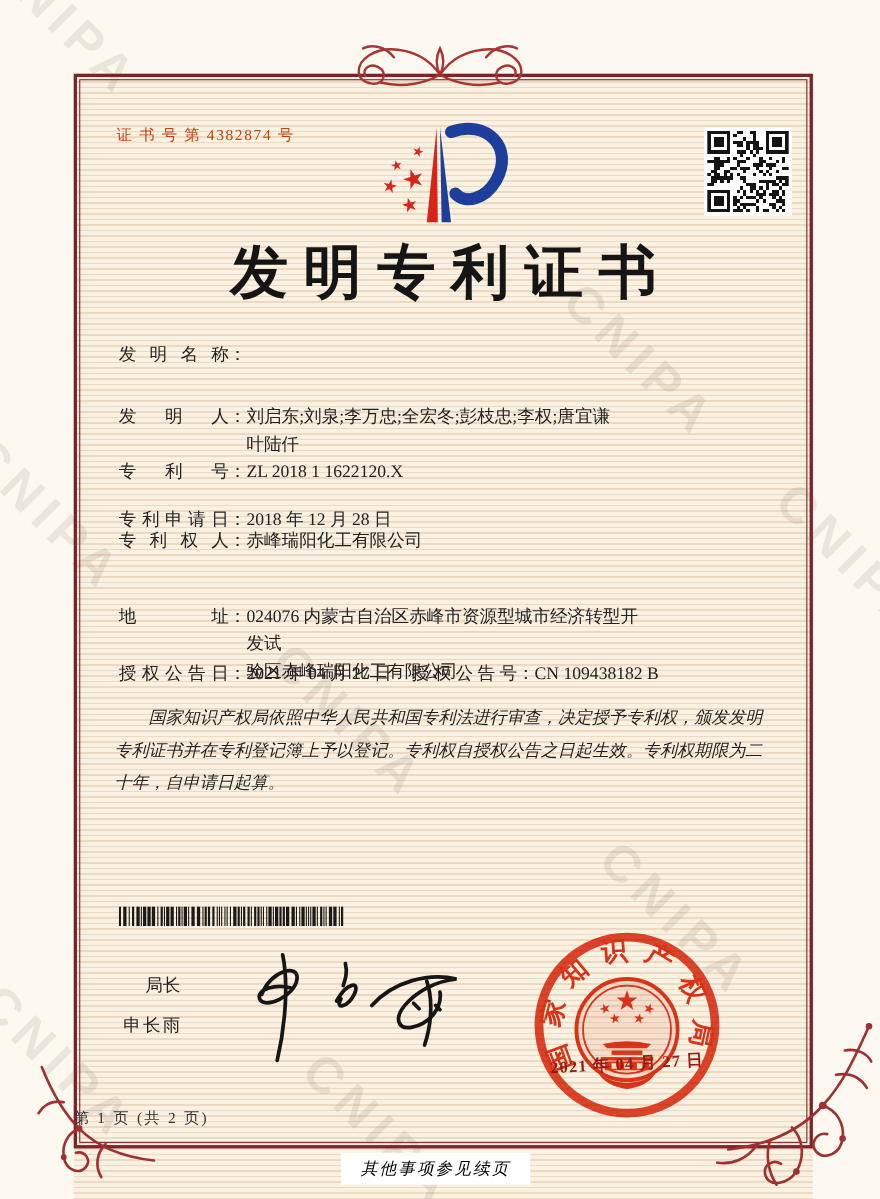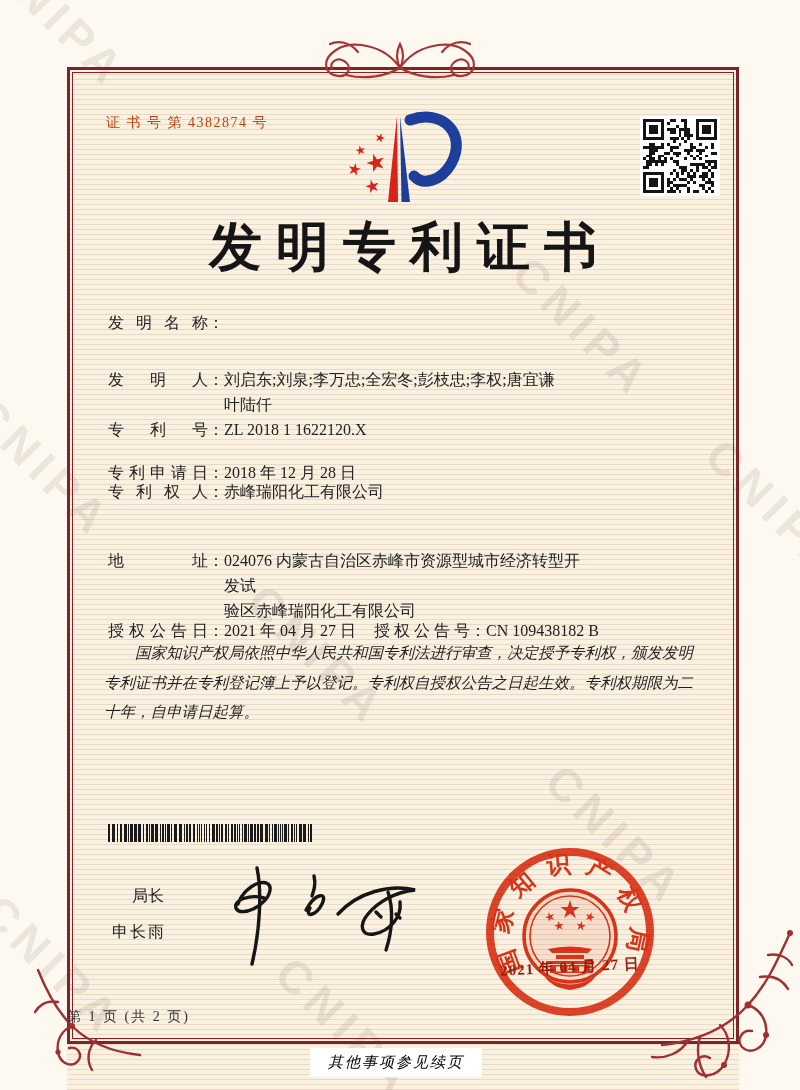--- a/index.html
+++ b/index.html
@@ -37,21 +37,21 @@
   .row{position:absolute;left:108px;display:flex;z-index:5;font-size:16px;color:#222;
     line-height:25px;}
   .lbl{display:inline-block;width:100px;text-align:justify;text-align-last:justify;
     text-justify:inter-character;flex:none;}
   .colon{flex:none;width:16px;}
   .val{width:364px;}
   .val-narrow{width:150px;flex:none;}
   .lbl2{display:inline-block;width:96px;text-align:justify;text-align-last:justify;
     text-justify:inter-character;flex:none;}
   .r1{top:310px;} .r2{top:367px;} .r3{top:417px;} .r4{top:460px;}
-  .r5{top:479px;} .r6{top:548px;} .r7{top:600px;margin-top:18px;}
+  .r5{top:479px;} .r6{top:548px;} .r7{top:600px;}
 
   .paras{position:absolute;left:104px;top:638px;width:594px;z-index:5;}
   .paras p{margin:0;font-size:15.5px;line-height:29.5px;color:#1f1f1f;
     text-indent:2em;font-style:italic;}
 
   .barcode{position:absolute;left:108px;top:824px;z-index:5;}
 
   .officer-title{position:absolute;left:112px;top:886px;z-index:5;font-size:16px;
     font-family:"Liberation Sans","DejaVu Sans",sans-serif;color:#222;margin-left:20px;}
   .officer-name{position:absolute;left:112px;top:922px;z-index:5;font-size:16px;

